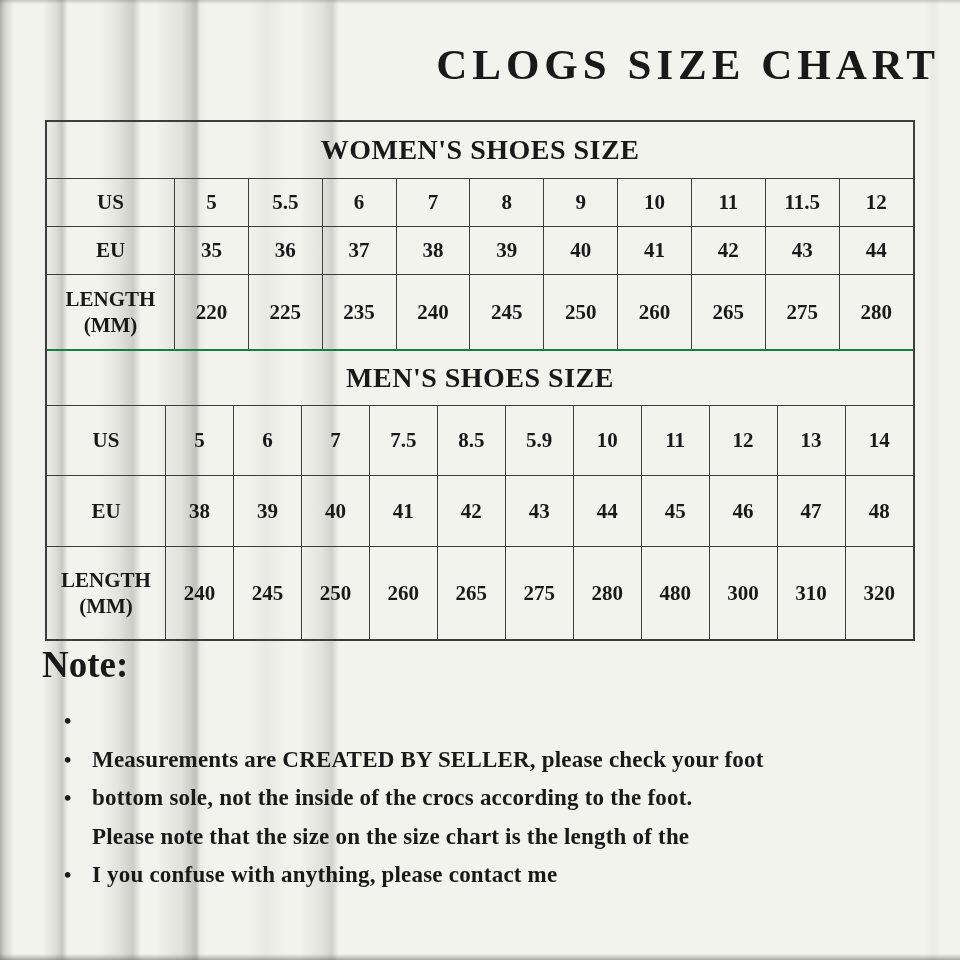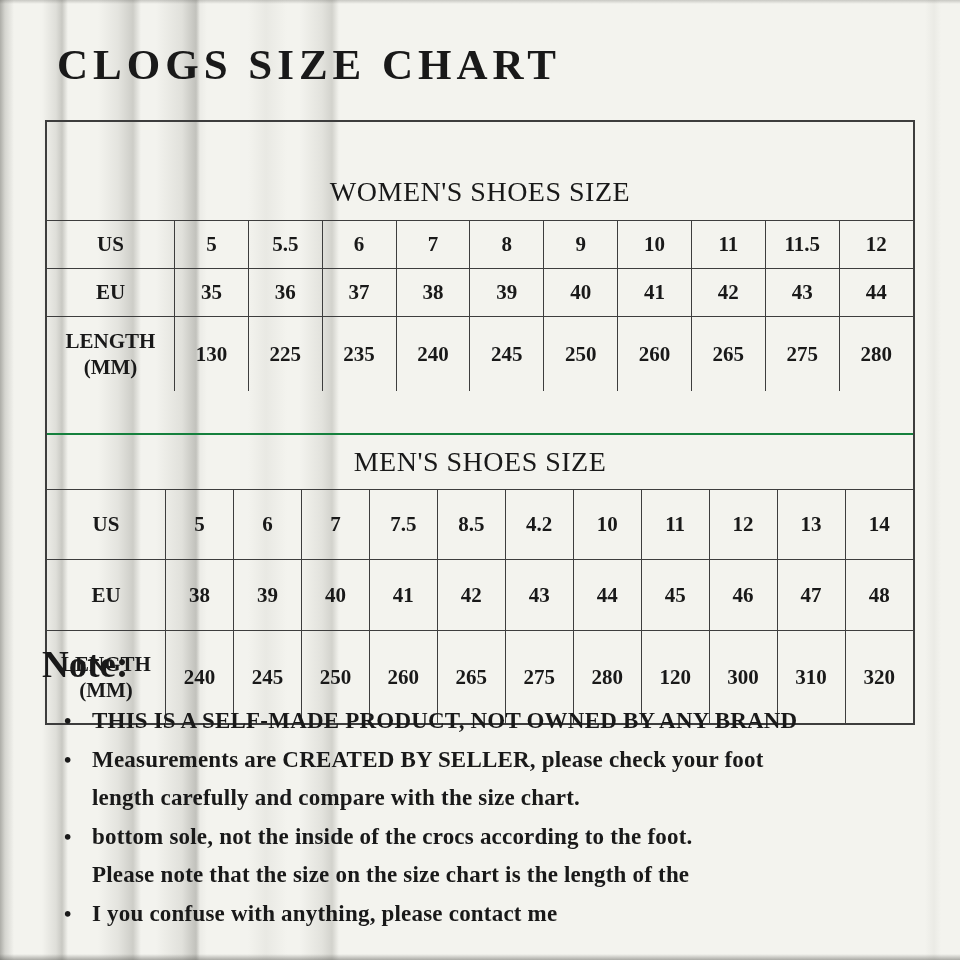--- a/index.html
+++ b/index.html
@@ -26,37 +26,36 @@
   .edge-top{
     position:absolute;left:0;right:0;top:0;height:4px;z-index:0;pointer-events:none;
     background:linear-gradient(180deg, rgba(90,90,85,0.28), rgba(90,90,85,0));
   }
   .edge-bottom{
     position:absolute;left:0;right:0;bottom:0;height:6px;z-index:0;pointer-events:none;
     background:linear-gradient(0deg, rgba(80,80,75,0.45), rgba(80,80,75,0));
   }
   
   .title{
-    position:absolute;left:57px;top:40px;width:870px;margin:0;z-index:1;
-    text-align:left;
+    position:absolute;left:70px;top:40px;width:870px;margin:0;z-index:1;
+    text-align:right;
     font-size:43px;font-weight:bold;letter-spacing:5px;
     white-space:nowrap;
   }
   
   .chart{
     position:absolute;left:45px;top:120px;width:870px;z-index:1;
     border:2px solid #3d3d3d;
     box-sizing:border-box;
   }
   .section-header{
     height:56px;line-height:56px;
     text-align:center;
-    font-size:28px;font-weight:normal;letter-spacing:0.5px;
+    font-size:28px;font-weight:bold;letter-spacing:0.5px;
     border-bottom:1px solid #3d3d3d;
-    margin-top:42px;
   }
   .men-header{
     border-top:2px solid #15803d;
     height:54px;line-height:54px;
   }
   table.size-table{
     width:100%;
     border-collapse:collapse;
     table-layout:fixed;
     padding-left:32px;
@@ -143,21 +142,21 @@
             <td class="value-cell">41</td>
             <td class="value-cell">42</td>
             <td class="value-cell">43</td>
             <td class="value-cell">44</td>
           </tr>
           <tr class="size-row">
             <td class="label-cell">
               <div>LENGTH</div>
               <div>(MM)</div>
             </td>
-            <td class="value-cell">130</td>
+            <td class="value-cell">220</td>
             <td class="value-cell">225</td>
             <td class="value-cell">235</td>
             <td class="value-cell">240</td>
             <td class="value-cell">245</td>
             <td class="value-cell">250</td>
             <td class="value-cell">260</td>
             <td class="value-cell">265</td>
             <td class="value-cell">275</td>
             <td class="value-cell">280</td>
           </tr>
@@ -169,21 +168,21 @@
       <tbody>
           <tr class="size-row">
             <td class="label-cell">
               <div>US</div>
             </td>
             <td class="value-cell">5</td>
             <td class="value-cell">6</td>
             <td class="value-cell">7</td>
             <td class="value-cell">7.5</td>
             <td class="value-cell">8.5</td>
-            <td class="value-cell">4.2</td>
+            <td class="value-cell">5.9</td>
             <td class="value-cell">10</td>
             <td class="value-cell">11</td>
             <td class="value-cell">12</td>
             <td class="value-cell">13</td>
             <td class="value-cell">14</td>
           </tr>
           <tr class="size-row">
             <td class="label-cell">
               <div>EU</div>
             </td>
@@ -204,42 +203,38 @@
               <div>LENGTH</div>
               <div>(MM)</div>
             </td>
             <td class="value-cell">240</td>
             <td class="value-cell">245</td>
             <td class="value-cell">250</td>
             <td class="value-cell">260</td>
             <td class="value-cell">265</td>
             <td class="value-cell">275</td>
             <td class="value-cell">280</td>
-            <td class="value-cell">120</td>
+            <td class="value-cell">480</td>
             <td class="value-cell">300</td>
             <td class="value-cell">310</td>
             <td class="value-cell">320</td>
           </tr>
         </tbody>
     </table>
   </div>
 
   <div class="note-title">Note:</div>
   <div class="bullets" id="note-bullets">
       <div class="bullet-item">
         <span class="bullet-marker">•</span>
-        <div class="bullet-text">
-          <div>THIS IS A SELF-MADE PRODUCT, NOT OWNED BY ANY BRAND</div>
-        </div>
       </div>
       <div class="bullet-item">
         <span class="bullet-marker">•</span>
         <div class="bullet-text">
           <div>Measurements are CREATED BY SELLER, please check your foot</div>
-          <div>length carefully and compare with the size chart.</div>
         </div>
       </div>
       <div class="bullet-item">
         <span class="bullet-marker">•</span>
         <div class="bullet-text">
           <div>bottom sole, not the inside of the crocs according to the foot.</div>
           <div>Please note that the size on the size chart is the length of the</div>
         </div>
       </div>
       <div class="bullet-item">

